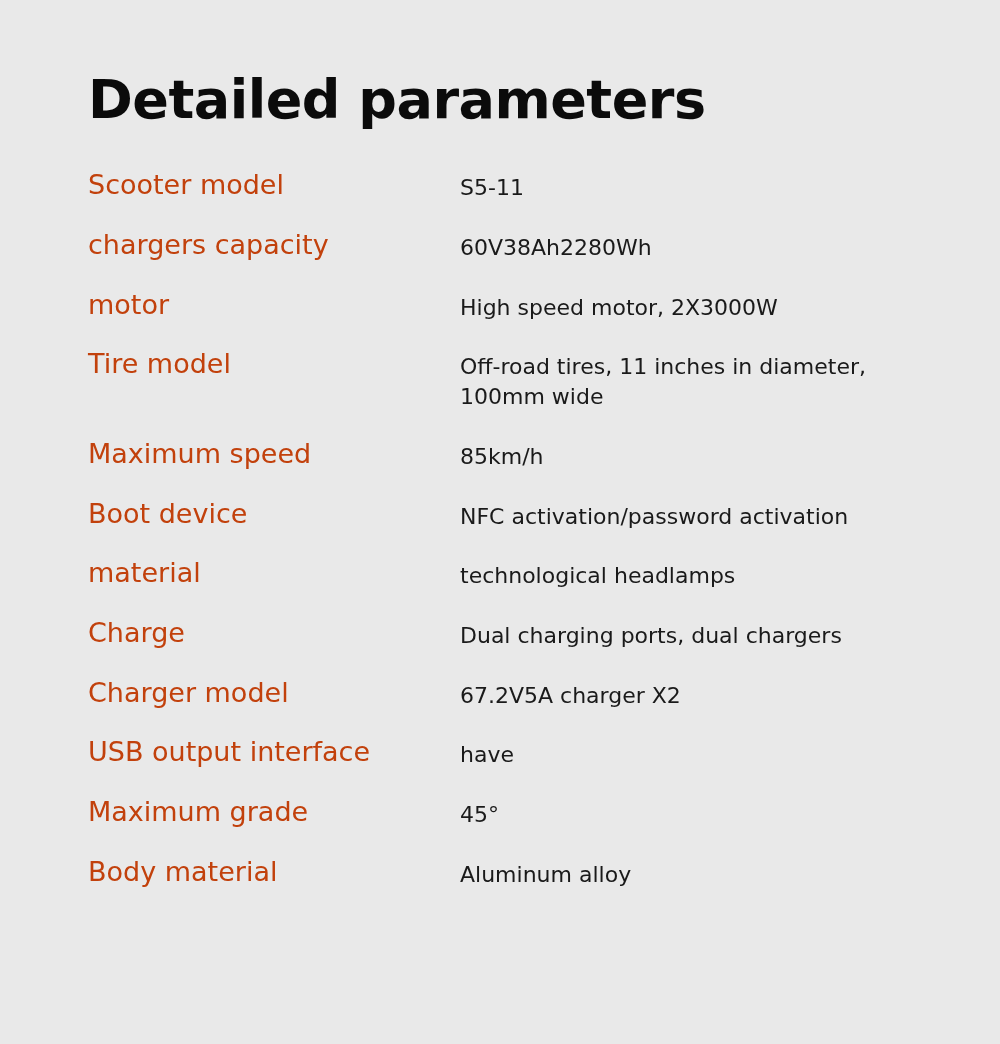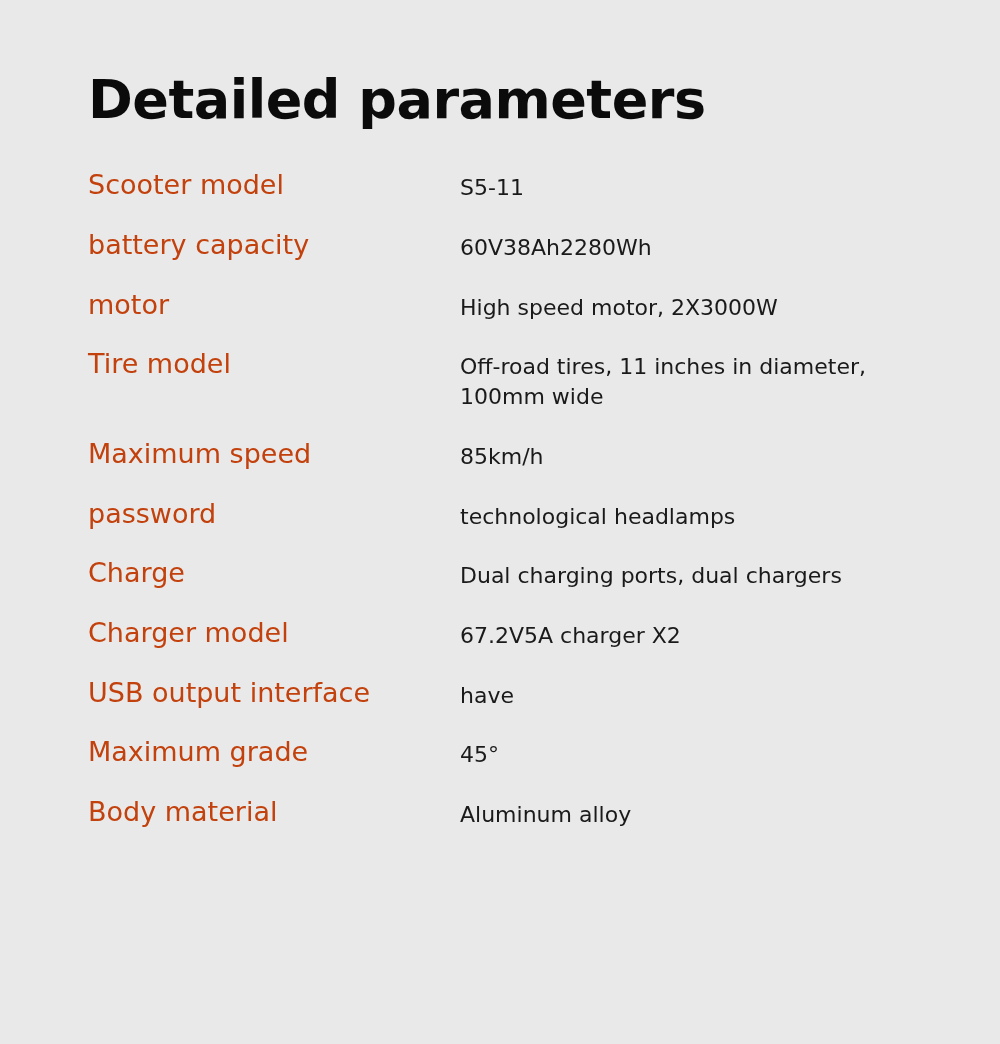--- a/index.html
+++ b/index.html
@@ -61,37 +61,41 @@
 <div class="page">
   <h1 class="page-title">Detailed parameters</h1>
 
   <table class="spec-table">
     <tbody>
       <tr class="spec-row">
         <td class="spec-label">Scooter model</td>
         <td class="spec-value">S5-11</td>
       </tr>
       <tr class="spec-row">
-        <td class="spec-label">battery capacity</td>
+        <td class="spec-label">chargers capacity</td>
         <td class="spec-value">60V38Ah2280Wh</td>
       </tr>
       <tr class="spec-row">
         <td class="spec-label">motor</td>
         <td class="spec-value">High speed motor, 2X3000W</td>
       </tr>
       <tr class="spec-row">
         <td class="spec-label">Tire model</td>
         <td class="spec-value">Off-road tires, 11 inches in diameter, 100mm wide</td>
       </tr>
       <tr class="spec-row">
         <td class="spec-label">Maximum speed</td>
         <td class="spec-value">85km/h</td>
       </tr>
       <tr class="spec-row">
-        <td class="spec-label">password</td>
+        <td class="spec-label">Boot device</td>
+        <td class="spec-value">NFC activation/password activation</td>
+      </tr>
+      <tr class="spec-row">
+        <td class="spec-label">material</td>
         <td class="spec-value">technological headlamps</td>
       </tr>
       <tr class="spec-row">
         <td class="spec-label">Charge</td>
         <td class="spec-value">Dual charging ports, dual chargers</td>
       </tr>
       <tr class="spec-row">
         <td class="spec-label">Charger model</td>
         <td class="spec-value">67.2V5A charger X2</td>
       </tr>

